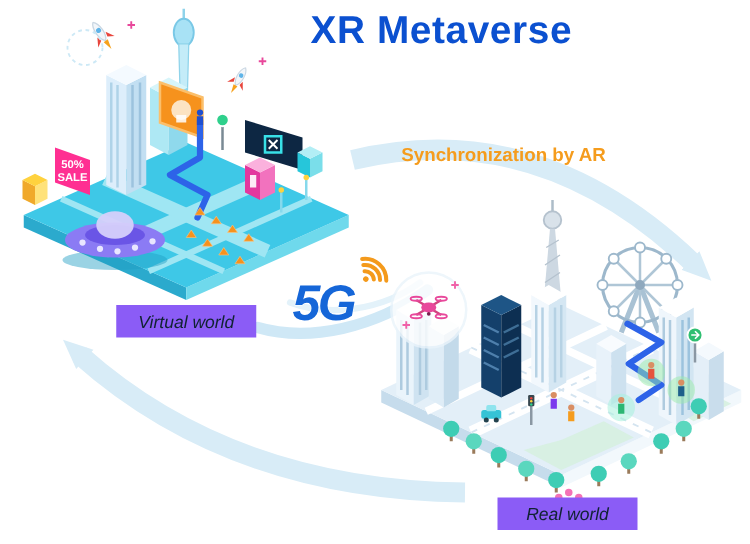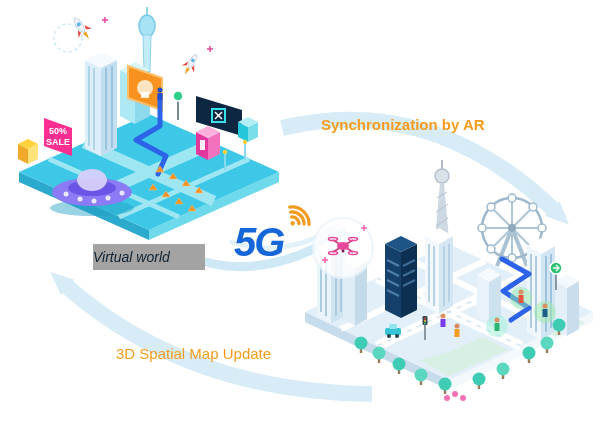--- a/index.html
+++ b/index.html
@@ -6,22 +6,22 @@
   body { margin:0; background:#ffffff; }
   .canvas { position:relative; width:600px; height:435px; background:#ffffff; overflow:hidden;
             font-family:"Liberation Sans", sans-serif; }
   .layer { position:absolute; }
   svg { display:block; overflow:visible; }
   .title { position:absolute; top:6px; left:353px; transform:translateX(-50%); margin:0;
            font-size:31px; font-weight:bold; color:#0B50D0; white-space:nowrap; letter-spacing:.5px; }
   .annotation { position:absolute; font-size:15px; color:#F59C1D; white-space:nowrap; }
   .annotation.sync { left:321px; top:116px;font-weight:bold; }
   .annotation.update { left:116px; top:345px; }
-  .world-label { position:absolute; background:#a3a3a3; color:#102232; font-style:italic;
-                 font-size:14px; width:112px; padding:5px 0; }
+  .world-label { position:absolute; background:#8b5cf6; color:#102232; font-style:italic;
+                 font-size:14px; width:112px; text-align:center; padding:5px 0; }
   .world-label.virtual { left:93px; top:244px; }
   .world-label.real { left:398px; top:398px; }
   .arrows { left:0; top:0; }
   .virtual-city { left:10px; top:4px; }
   .real-city { left:297px; top:156px; }
   .fiveg { left:230px; top:198px; }
 </style>
 </head>
 <body>
 
@@ -365,20 +365,23 @@
   <svg class="layer fiveg" width="90" height="72" viewBox="0 0 90 72">
     <g transform="translate(62,26) rotate(42)">
       <circle cx="0" cy="-1" r="2.2" fill="#F49A1C"></circle>
       <path d="M-5,-5 A7,7 0 0 1 5,-5" fill="none" stroke="#F49A1C" stroke-width="3.2" stroke-linecap="round"></path>
       <path d="M-9,-8 A12,12 0 0 1 9,-8" fill="none" stroke="#F49A1C" stroke-width="3.2" stroke-linecap="round"></path>
       <path d="M-13,-11 A17,17 0 0 1 13,-11" fill="none" stroke="#F49A1C" stroke-width="3.2" stroke-linecap="round"></path>
     </g>
     <text x="4" y="58" font-size="40" font-weight="bold" font-style="italic" fill="#1566D8" letter-spacing="-2" stroke="#FFFFFF" stroke-width="0.8" paint-order="stroke">5G</text>
   </svg>
 
+  <h1 class="title">XR Metaverse</h1>
   <div class="annotation sync">Synchronization by AR</div>
-  <div class="annotation update">3D Spatial Map Update</div>
 
   <div class="world-label virtual">
     <span>Virtual world</span>
   </div>
+  <div class="world-label real">
+    <span>Real world</span>
+  </div>
 
 </div>
 
 </body></html>

